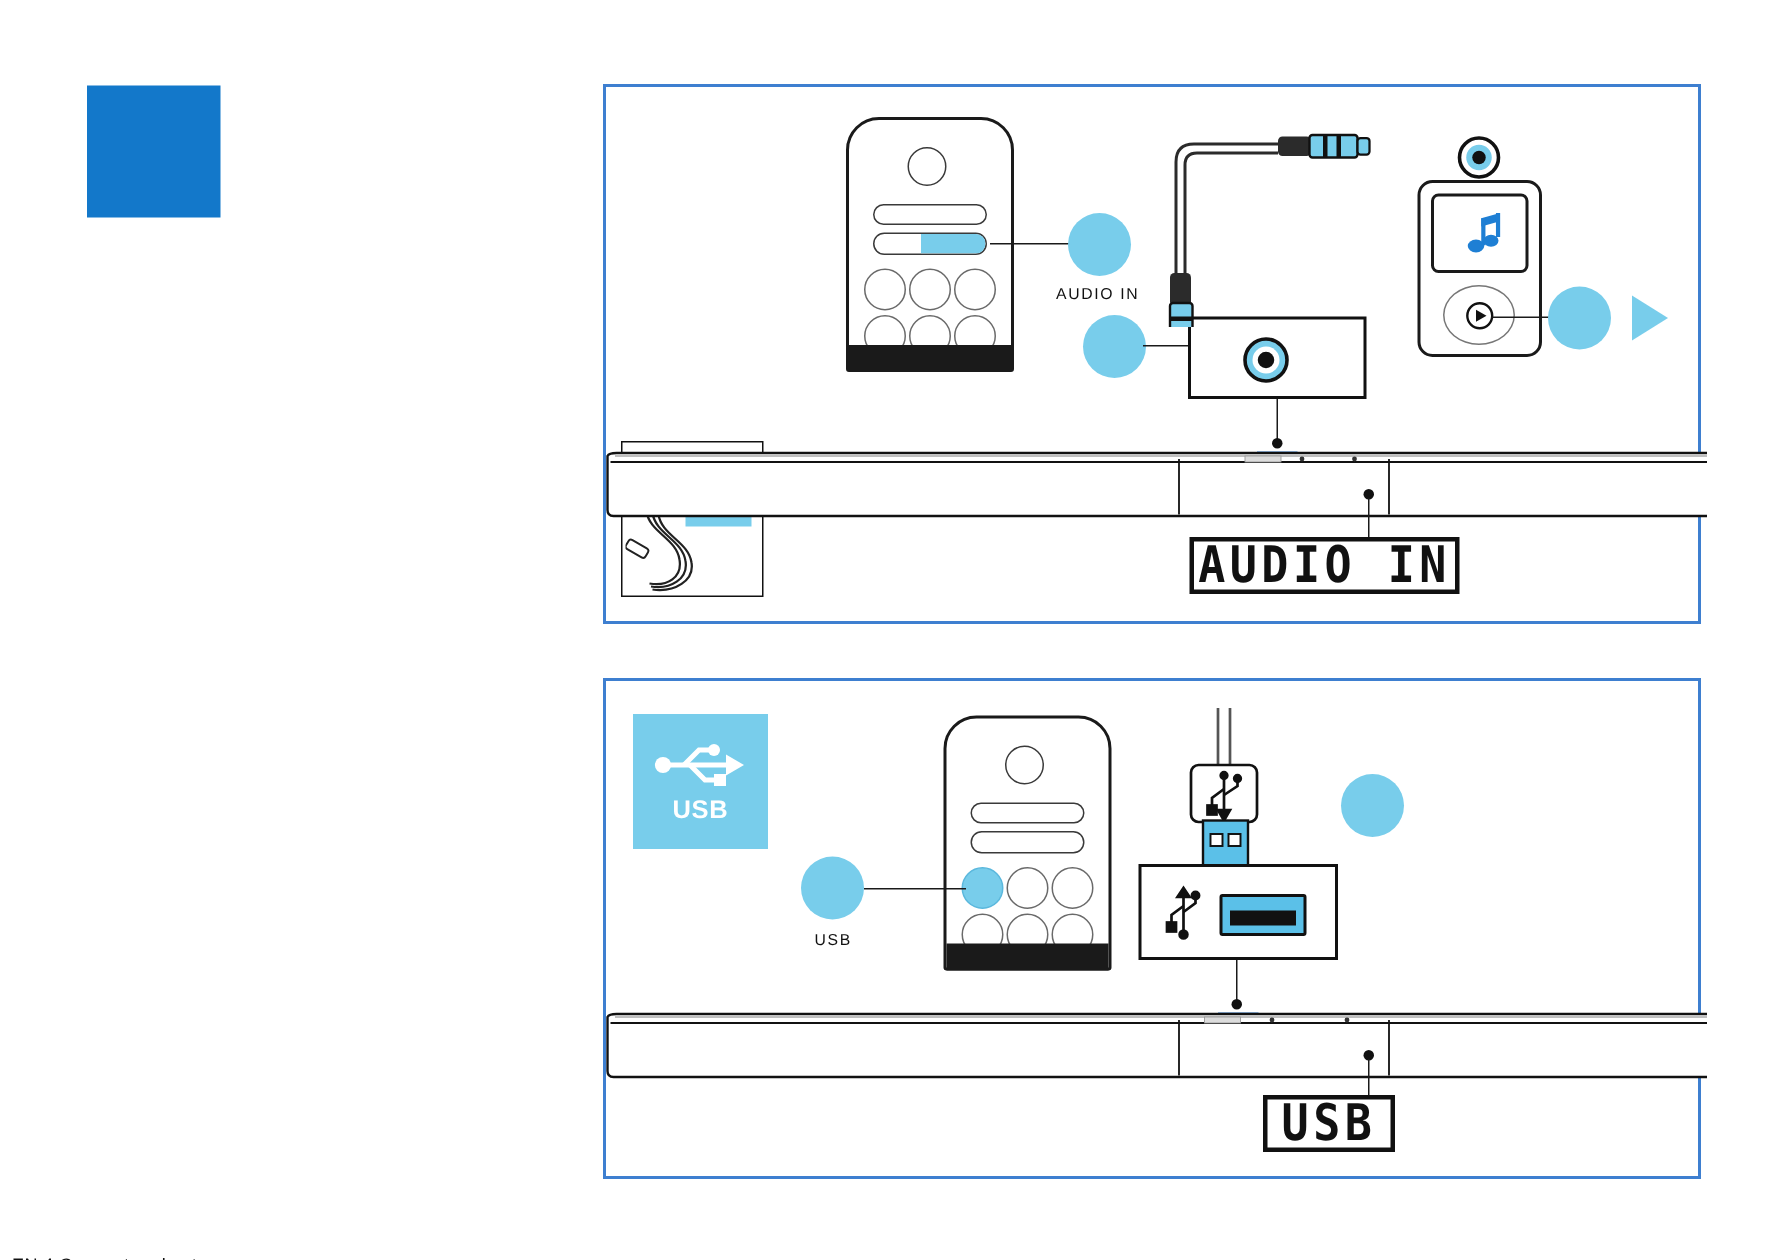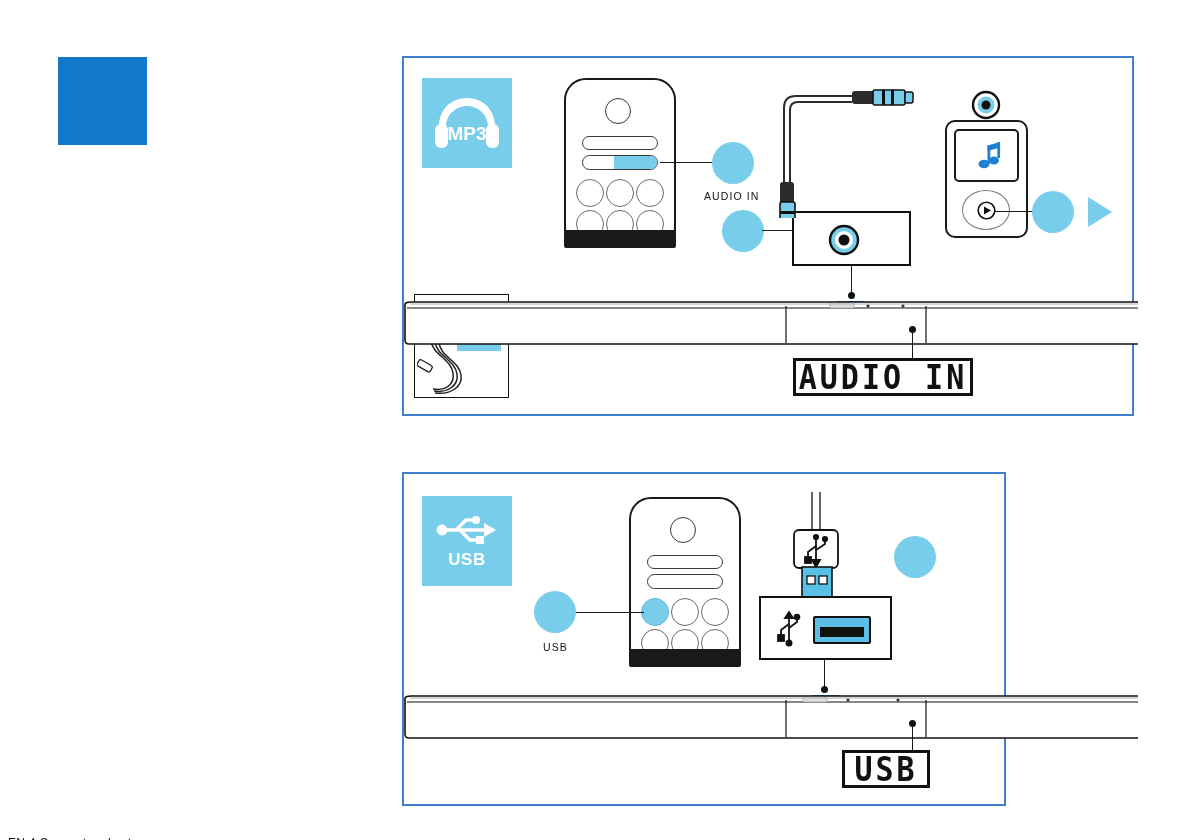--- a/index.html
+++ b/index.html
@@ -19,21 +19,21 @@
     background: #1378ca;
   }
 
   
   .panel {
     position: absolute;
     background: #fff;
     border: 2px solid #3e7fd0;
   }
   #panel-audio { left: 402px; top: 56px; width: 732px; height: 360px; }
-  #panel-usb   { left: 402px; top: 472px; width: 604px; height: 334px; }
+  #panel-usb   { left: 402px; top: 452px; width: 732px; height: 334px; }
 
   
   .abs { position: absolute; }
 
   
   .src-tile {
     position: absolute;
     background: #78cdeb;
     display: flex; flex-direction: column;
     align-items: center; justify-content: center;
@@ -172,28 +172,20 @@
 </style>
 </head>
 <body>
 
 <div id="page">
 
   <div class="page-badge"></div>
 
   <div class="panel" id="panel-audio">
 
-    <div class="src-tile" style="left:18px; top:20px; width:90px; height:90px;">
-      <svg width="72" height="62" viewBox="0 0 72 62">
-        <path d="M36 6 C18 6 8 20 8 34 L8 40 L15 40 L15 34 C15 24 24 14 36 14 C48 14 57 24 57 34 L57 40 L64 40 L64 34 C64 20 54 6 36 6 Z" fill="#ffffff"></path>
-        <rect x="4" y="32" width="13" height="24" rx="6" fill="#ffffff"></rect>
-        <rect x="55" y="32" width="13" height="24" rx="6" fill="#ffffff"></rect>
-        <text x="36" y="48" font-family="Liberation Sans, sans-serif" font-size="19" font-weight="bold" fill="#ffffff" text-anchor="middle">MP3</text>
-      </svg>
-    </div>
 
     <div class="remote" style="left:160px; top:20px; width:112px; height:170px;">
       <div class="remote-body"></div>
       <div class="remote-top-btn" style="left:41px; top:20px; width:26px; height:26px;"></div>
       <div class="remote-bar" style="left:18px; top:58px; width:76px; height:14px;"></div>
       <div class="remote-bar" style="left:18px; top:77px; width:76px; height:15px;">
         <div class="fill" style="width:43px;"></div>
       </div>
       <div class="remote-key" style="left:12px; top:101px; width:28px; height:28px;"></div>
       <div class="remote-key" style="left:42px; top:101px; width:28px; height:28px;"></div>

